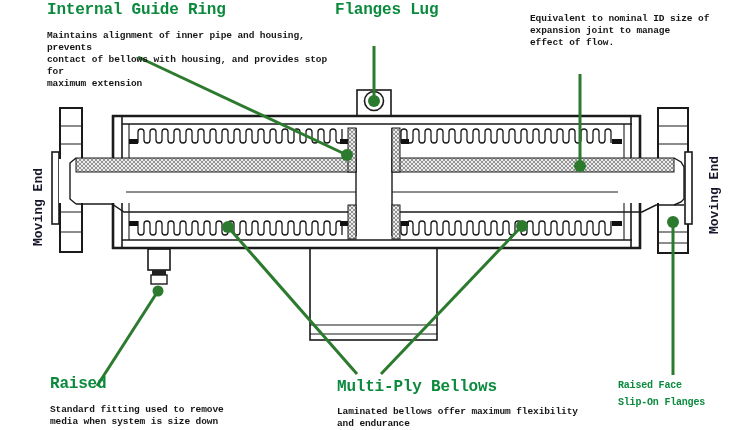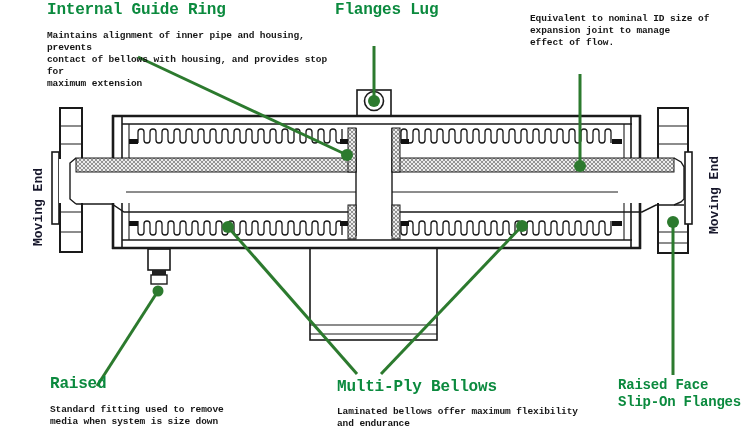--- a/index.html
+++ b/index.html
@@ -2,21 +2,21 @@
 <html style="--green-h: #0b8a3e; --green-l: #2c7a2e;"><head>
 <meta charset="utf-8">
 <style>
   html,body{margin:0;padding:0;background:#ffffff;}
   #stage{position:relative;width:743px;height:430px;background:#fff;overflow:hidden;
          font-family:Liberation Mono, monospace;border-radius:11px;}
   #diagram-svg{position:absolute;left:0;top:0;}
   .lbl{position:absolute;}
   .lbl-title{font-size:16px;font-weight:bold;color:var(--green-h,#0b8a3e);letter-spacing:-0.2px;line-height:17px;}
   .lbl-title.sm{font-size:16px;line-height:15px;}
-  .lbl-title.two-line{font-size:14px;line-height:17px;white-space:pre-line;}
+  .lbl-title.two-line{font-size:10px;line-height:17px;white-space:pre-line;}
   .lbl-desc{font-size:9.5px;font-weight:bold;color:#161616;line-height:12px;margin-top:11px;
             white-space:pre-line;letter-spacing:-0.1px;}
   .vtext{position:absolute;font-size:13px;font-weight:bold;color:#17172b;
          transform:rotate(-90deg);transform-origin:center center;white-space:nowrap;
          width:66px;height:14px;text-align:center;line-height:14px;}
 </style>
 </head>
 <body>
 
 <div id="stage">

